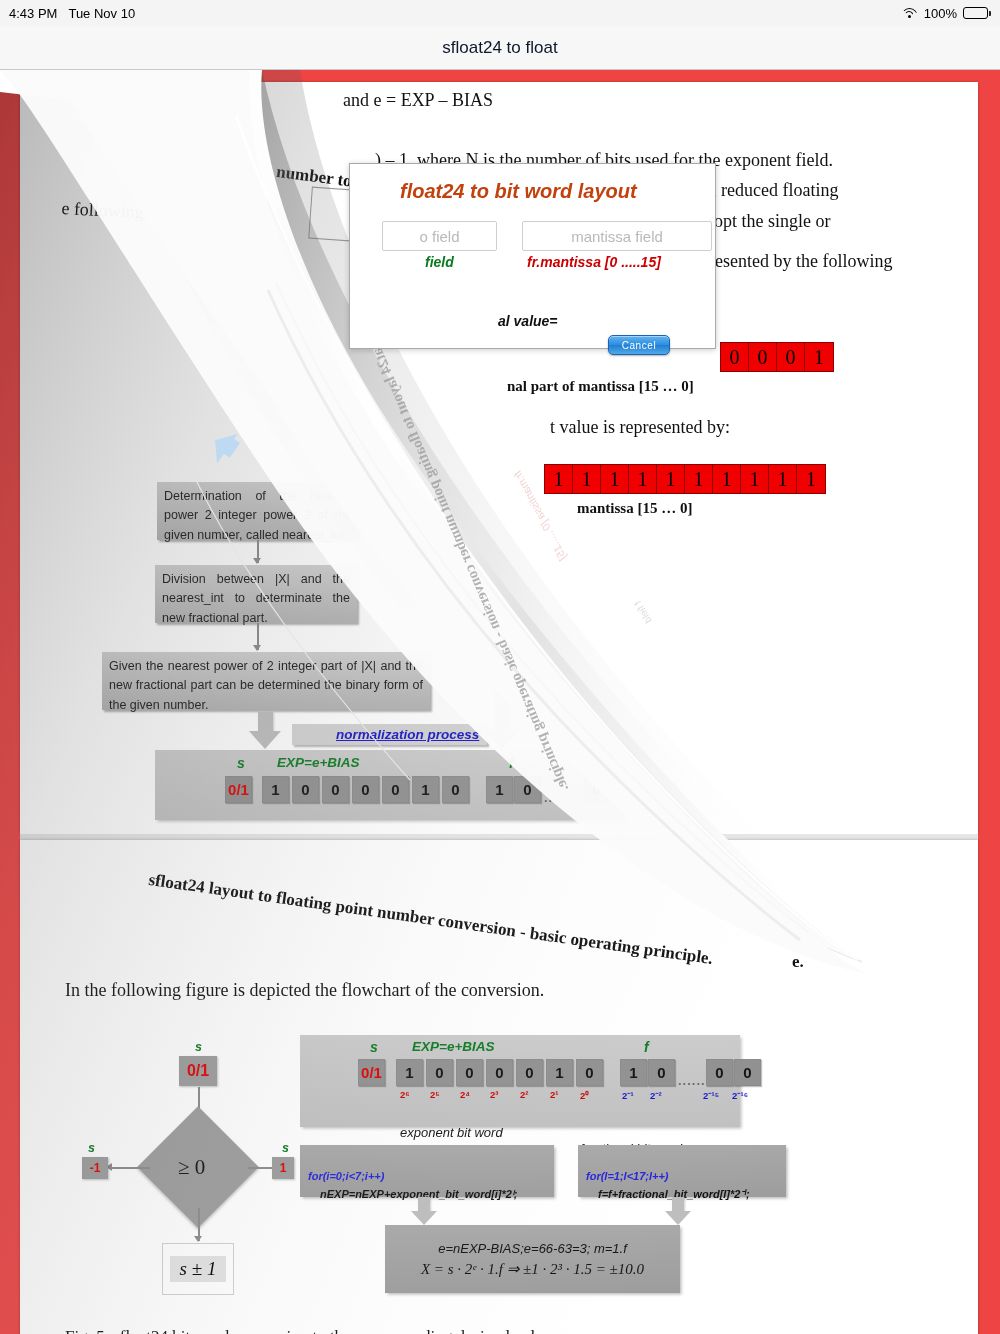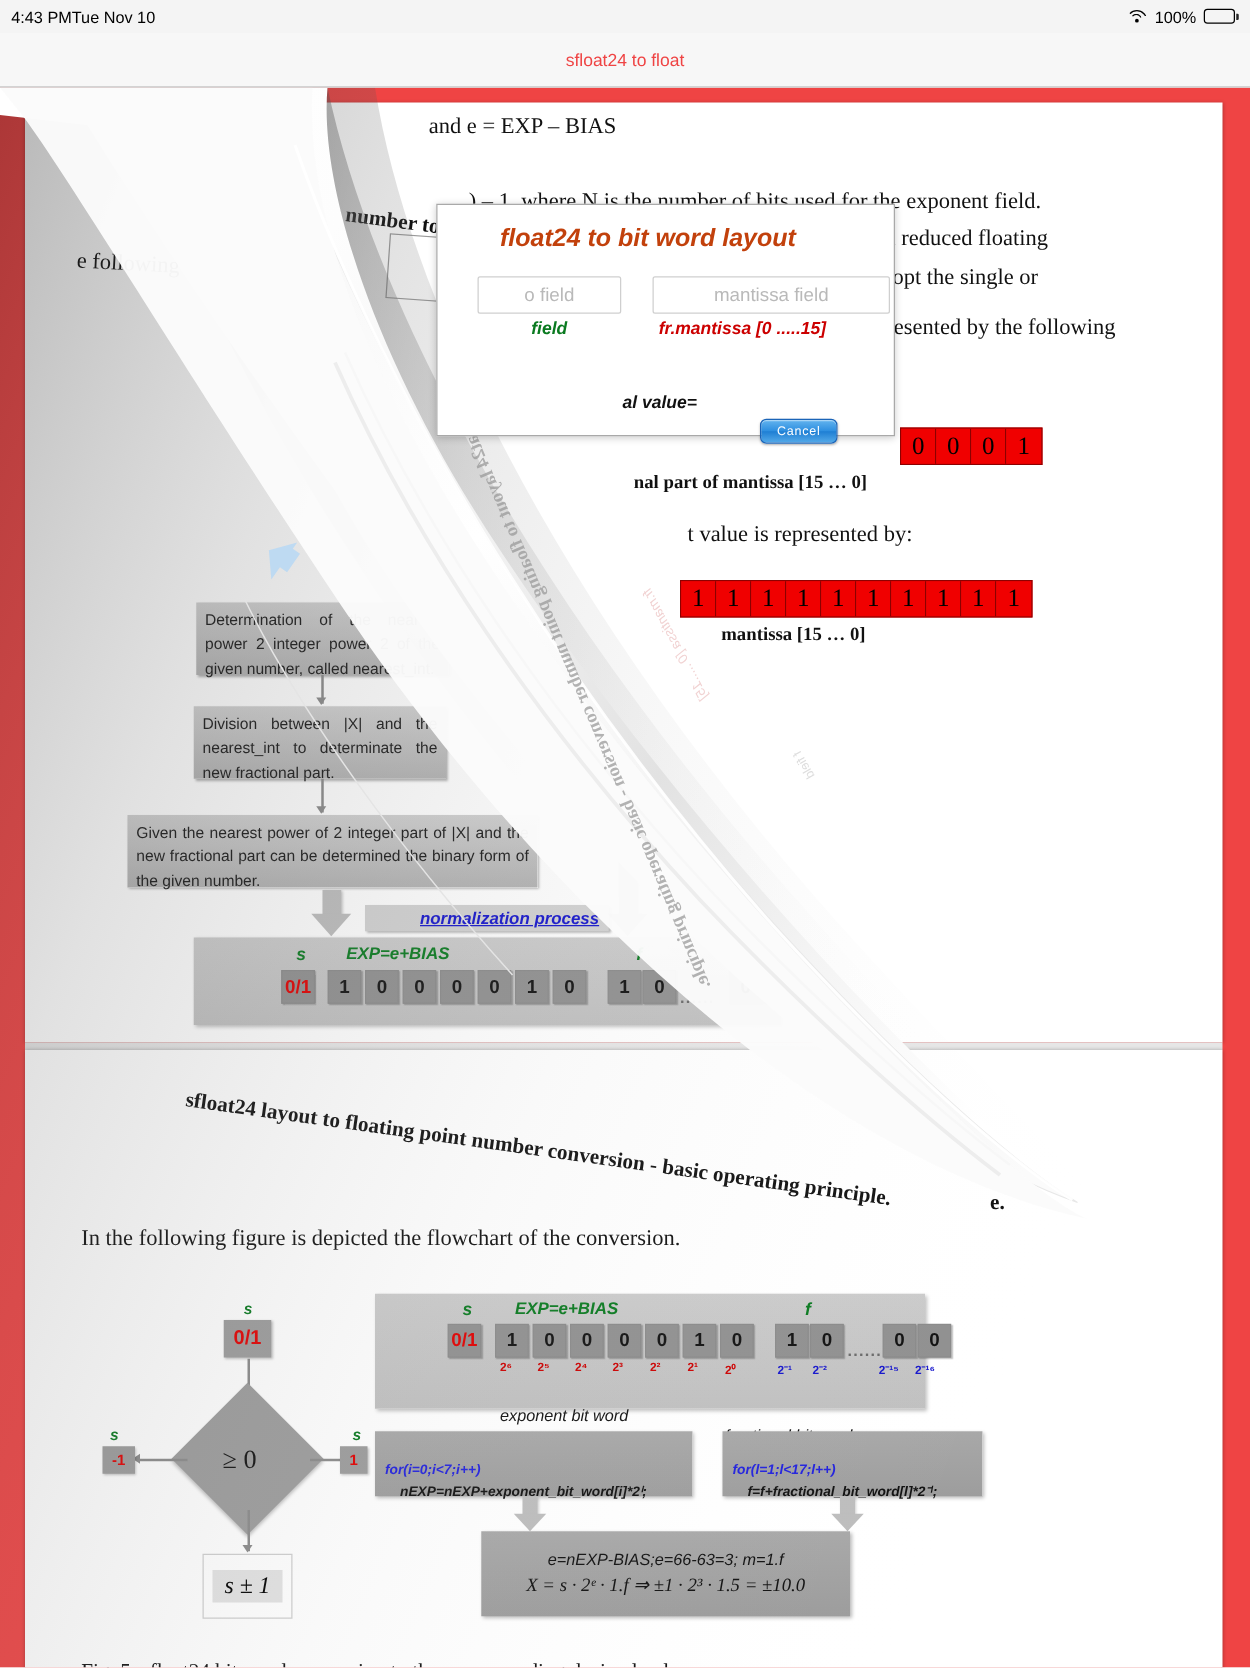--- a/index.html
+++ b/index.html
@@ -12,42 +12,42 @@
   }
 
   
   #statusbar {
     position:absolute; left:0; top:0; width:1000px; height:26px;
     background:#f4f4f4;
     display:flex; align-items:center;
     font-size:13px; color:#000;
     z-index:60;
   }
-  #statusbar .left { display:flex; align-items:center; padding-left:9px; }
+  #statusbar .left { display:flex; align-items:center; gap:11px; padding-left:9px; }
   #statusbar .right { margin-left:auto; display:flex; align-items:center; gap:6px; padding-right:9px; }
   .wifi-glyph { display:inline-block; width:17px; height:13px; position:relative; }
   .wifi-glyph i { position:absolute; border:1.6px solid #000; border-bottom-color:transparent;
      border-left-color:transparent; border-right-color:transparent; border-radius:50% 50% 0 0 / 100% 100% 0 0; }
   .wifi-glyph i:nth-child(1){ left:0; top:1px; width:17px; height:9px;}
   .wifi-glyph i:nth-child(2){ left:3.5px; top:4px; width:10px; height:6px;}
   .wifi-glyph i:nth-child(3){ left:7px; top:8px; width:3px;height:3px;background:#000;border:none;border-radius:50%;}
   .batt { display:inline-flex; align-items:center; }
   .batt .shell { width:25px; height:12px; border:1.4px solid #000; border-radius:3px; padding:1.3px; }
   .batt .fill { width:100%; height:100%; background:#000; border-radius:1px; }
   .batt .cap { width:2px; height:5px; background:#000; border-radius:0 1px 1px 0; margin-left:1px; opacity:.85;}
 
   
   #navbar {
     position:absolute; left:0; top:26px; width:1000px; height:44px;
     background:#f7f7f7;
     border-bottom:1px solid #c8c8c8;
     display:flex; align-items:center; justify-content:center;
     z-index:55;
   }
-  #navbar .title { font-size:14px; color:#ef4444; font-weight:400; }
+  #navbar .title { font-size:17px; color:#0f172a; font-weight:400; }
 
   
   #viewer {
     position:absolute; left:0; top:70px; width:1000px; height:1264px;
     background:#ef4444;
     overflow:hidden;
   }
   .pageEdge { position:absolute; background:#f0f0f0; }
 
   .page {

